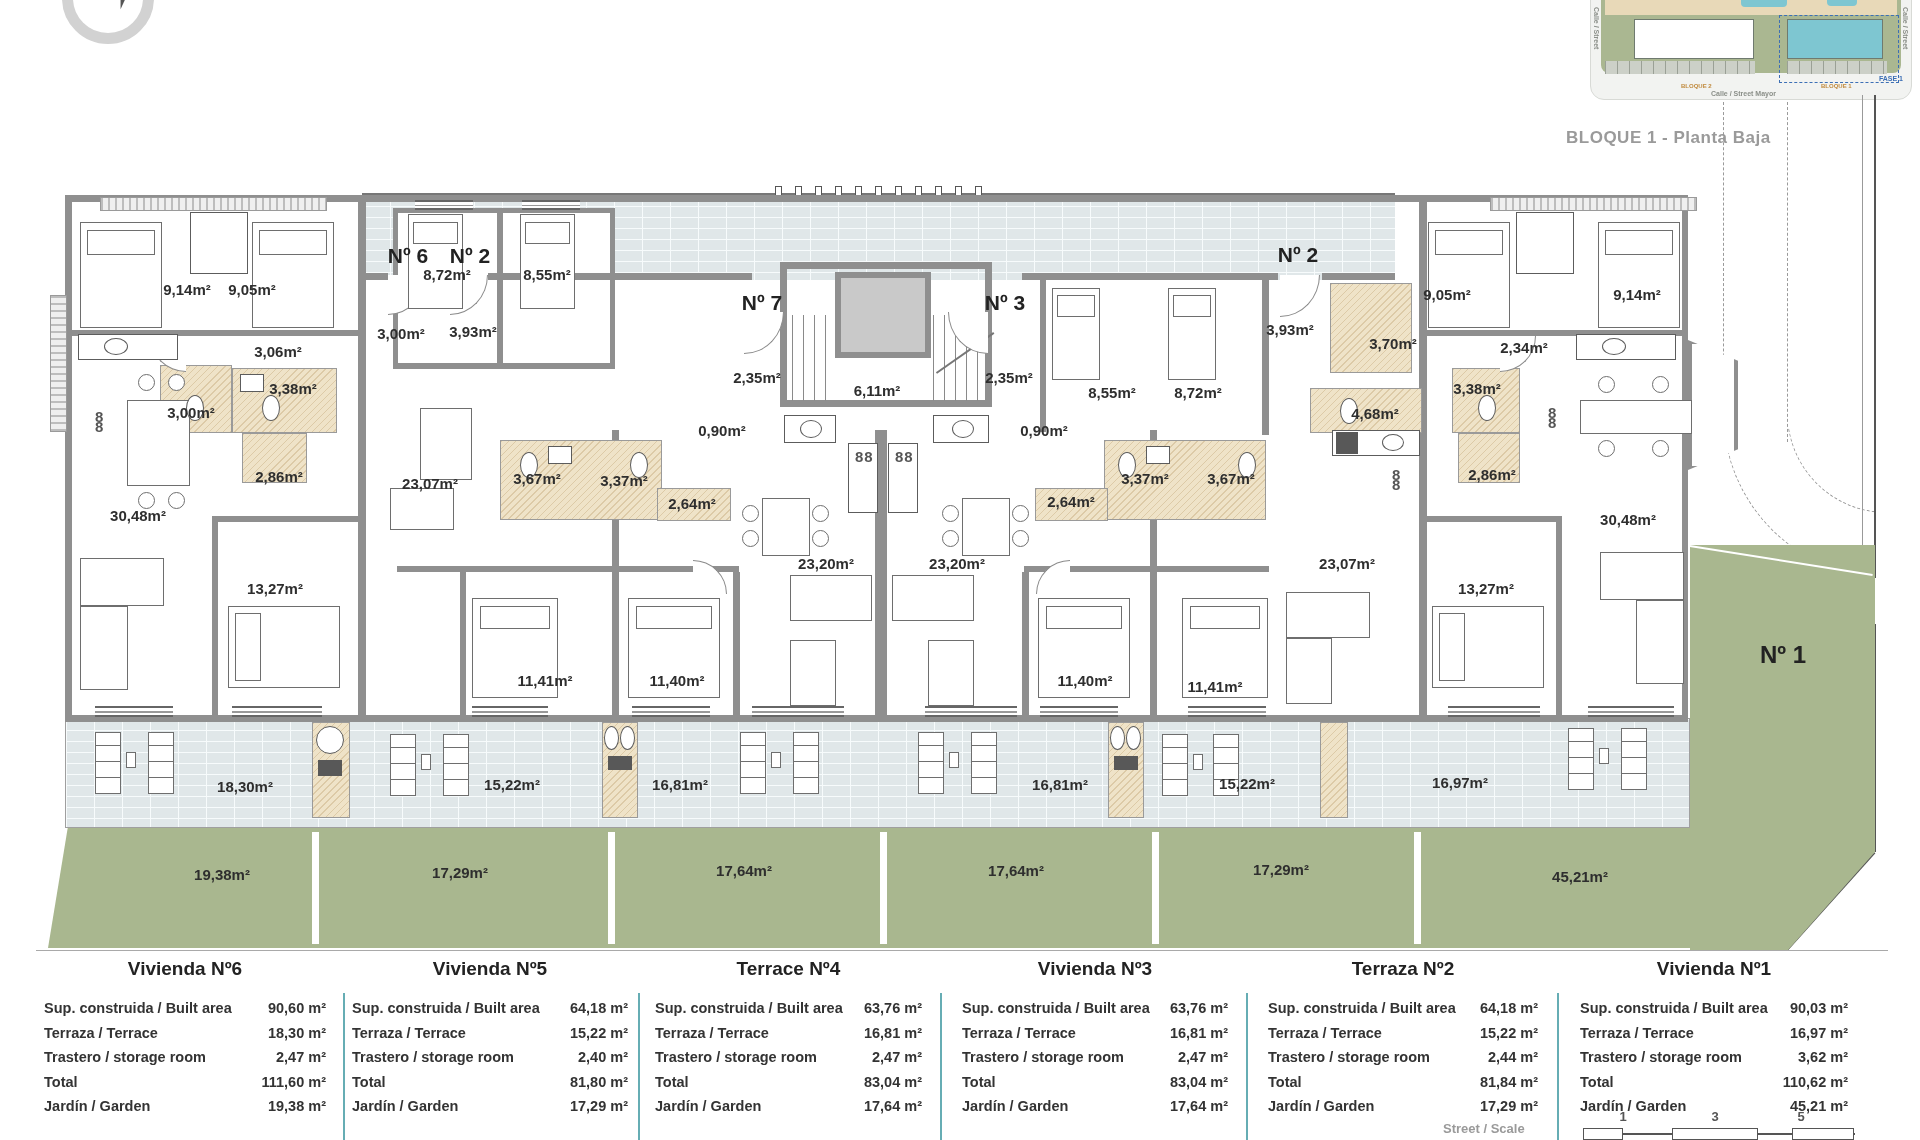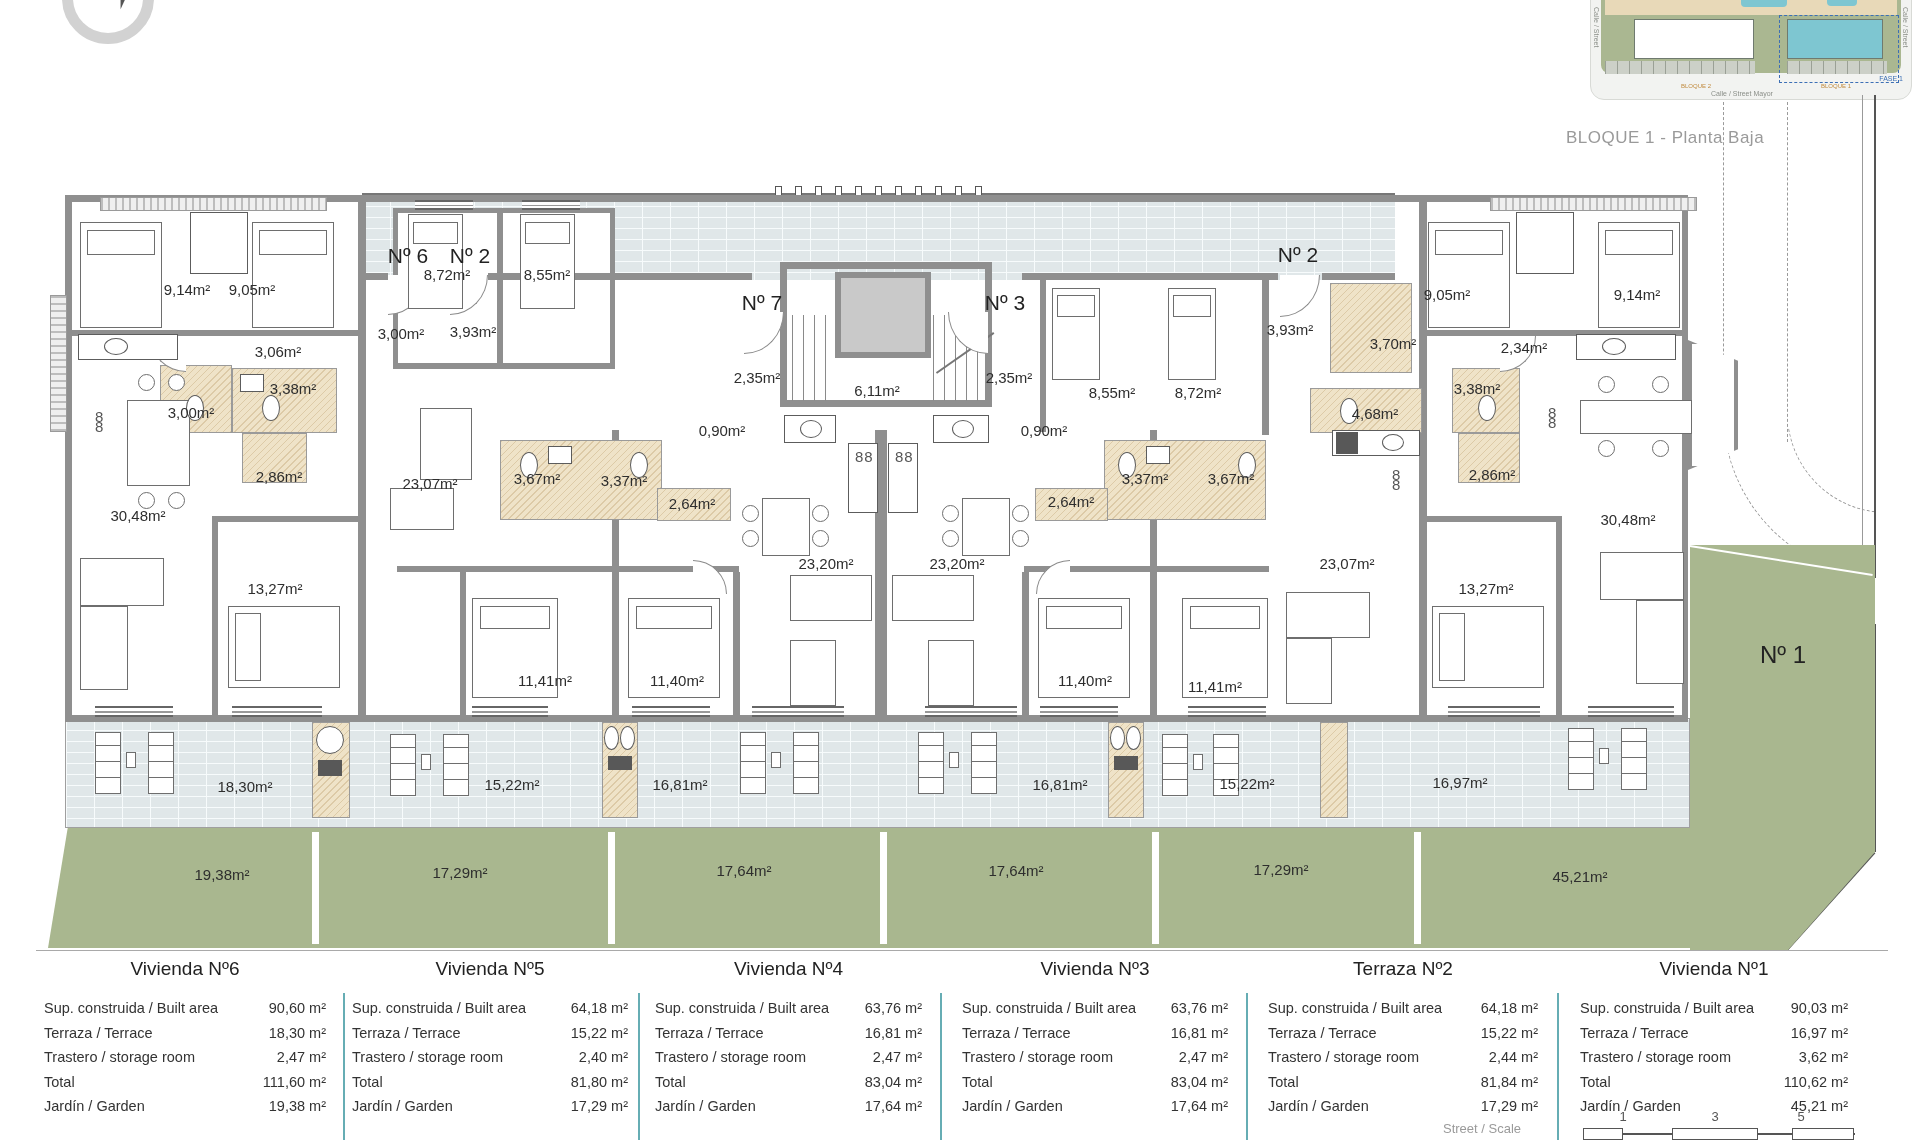--- a/index.html
+++ b/index.html
@@ -1,17 +1,17 @@
 <!DOCTYPE html>
 <html><head>
 <meta charset="utf-8">
 <style>
   html,body{margin:0;padding:0;background:#fff;}
   #stage{position:relative;width:1920px;height:1140px;background:#fff;overflow:hidden;
-         font-family:"Liberation Sans","DejaVu Sans",sans-serif;color:#333;}
+         font-family:"Liberation Sans","DejaVu Sans",sans-serif;color:#333;font-weight:bold;}
   .abs{position:absolute;}
   
   .wall{position:absolute;background:#8f8f8f;}
   .brick{position:absolute;background-color:#e0e7e9;
          background-image:linear-gradient(#f7fbfc 1px,transparent 1px),
                           linear-gradient(90deg,#f7fbfc 1px,transparent 1px);
          background-size:28px 11px,28px 11px;}
   .garden{position:absolute;background:#a9b78f;}
   .tan{position:absolute;background:#efe3c8;
        background-image:repeating-linear-gradient(135deg,rgba(186,155,104,.35) 0 1px,transparent 1px 5px);
@@ -453,21 +453,21 @@
         <div class="trow">
           <span>Total</span>
           <span>81,80 m²</span>
         </div>
         <div class="trow">
           <span>Jardín / Garden</span>
           <span>17,29 m²</span>
         </div>
       </div>
       <div class="tcol" style="left: 655px; width: 267px;">
-        <div class="thead">Vivienda Nº4</div>
+        <div class="thead">Terrace Nº4</div>
         <div class="trow">
           <span>Sup. construida / Built area</span>
           <span>63,76 m²</span>
         </div>
         <div class="trow">
           <span>Terraza / Terrace</span>
           <span>16,81 m²</span>
         </div>
         <div class="trow">
           <span>Trastero / storage room</span>

